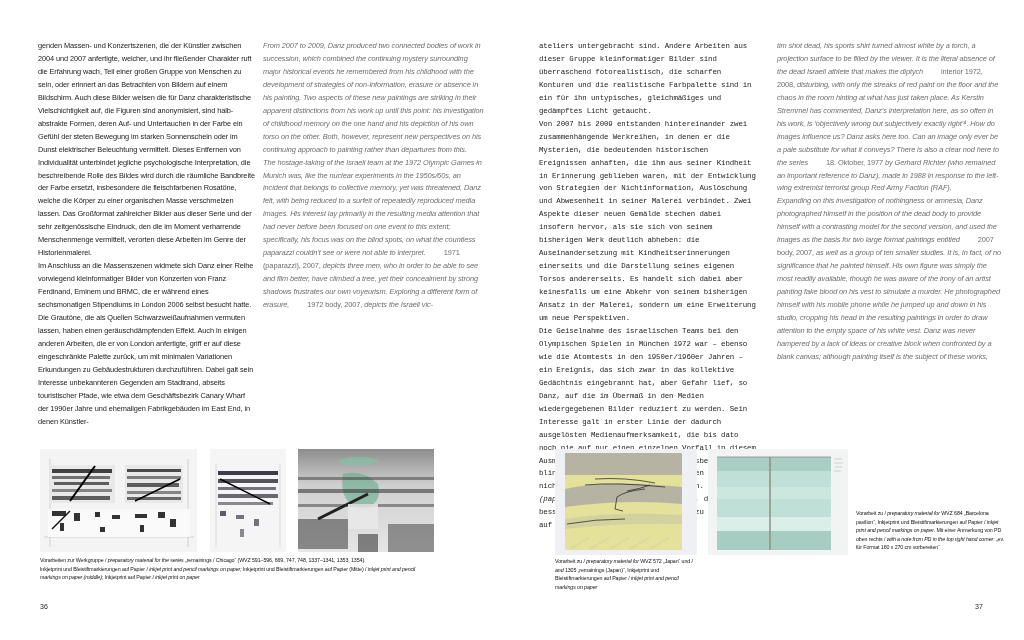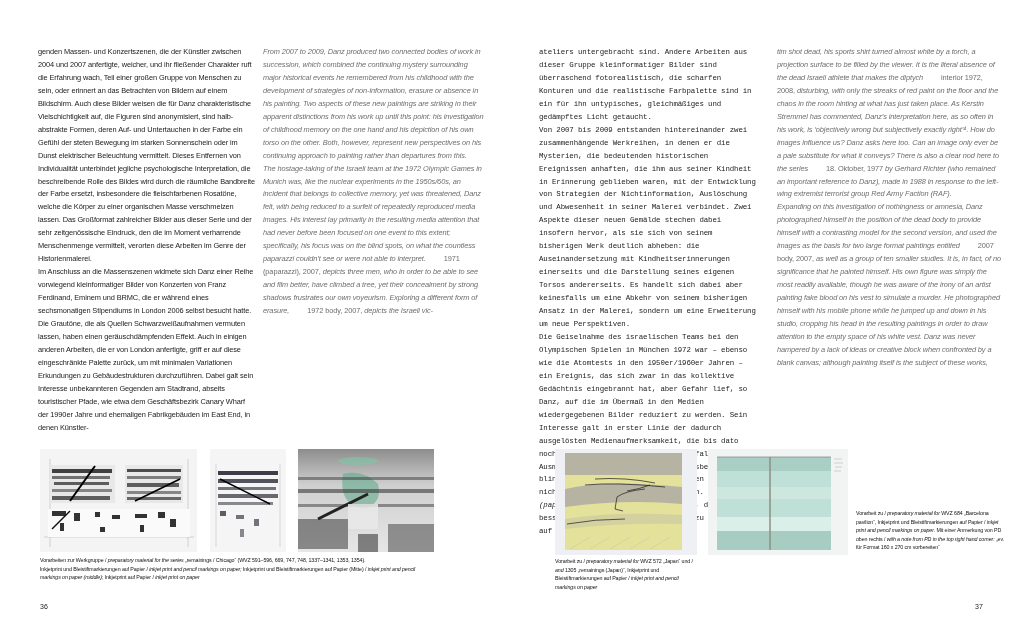--- a/index.html
+++ b/index.html
@@ -1,17 +1,17 @@
 <!DOCTYPE html>
 <html><head>
 <meta charset="utf-8">
 <style>
   html, body { margin: 0; padding: 0; background: #ffffff; }
   body { width: 1024px; height: 640px; position: relative; overflow: hidden; font-family: "Liberation Sans", sans-serif; color: #1a1a1a; }
-  .col { position: absolute; top: 40px; font-size: 7.4px; line-height: 12.95px; letter-spacing: -0.1px; margin-top: 6px; }
+  .col { position: absolute; top: 40px; font-size: 7.4px; line-height: 12.95px; letter-spacing: -0.1px; }
   .col p { margin: 0; }
   .de { color: #1a1a1a; }
   .en { color: #6e6e6e; font-style: italic; }
   .en .up { font-style: normal; padding-left: 16px; }
   .de .it { font-style: italic; }
   #c1 { left: 38px; width: 218px; }
   #c2 { left: 263px; width: 222px; }
   #c3 { left: 539px; width: 218px; font-family: Liberation Mono, monospace; }
   #c4 { left: 777px; width: 224px; }
   .fig { position: absolute; overflow: hidden; }

